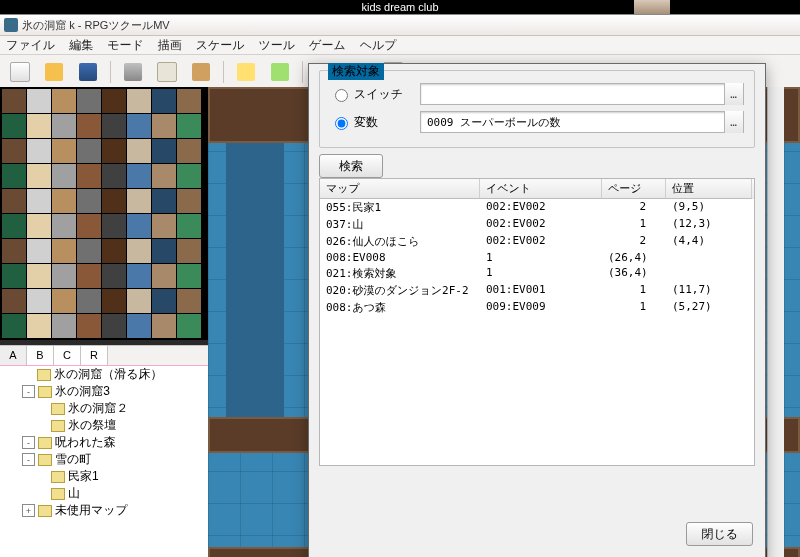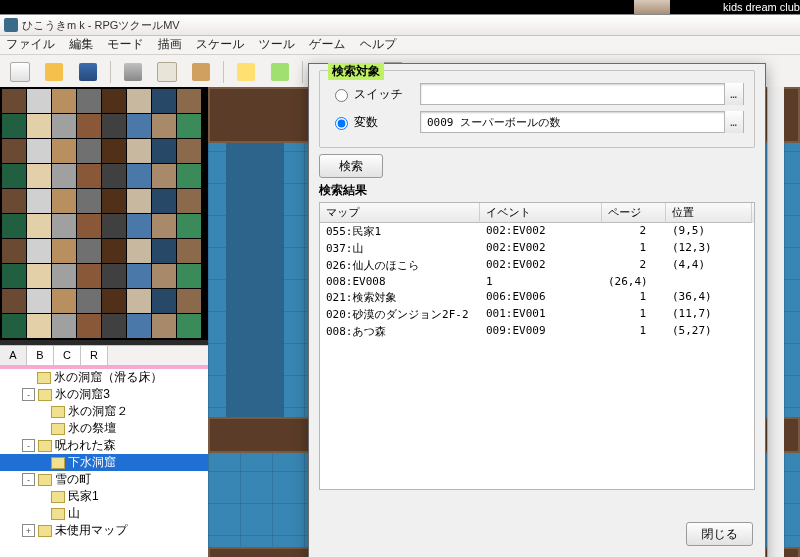--- a/index.html
+++ b/index.html
@@ -1,24 +1,24 @@
 <!DOCTYPE html>
 <html><head>
 <meta charset="utf-8">
 <style>
   html,body{margin:0;padding:0;font-family:"MS PGothic","Meiryo",sans-serif;font-size:12px;background:#000;color:#000;overflow:hidden;width:800px;height:557px}
   .screen{position:relative;width:800px;height:557px;background:#000}
   
-  .conf-bar{position:absolute;top:0;left:0;right:0;height:15px;background:#000;color:#fff;text-align:right;line-height:14px;font-size:11px}
+  .conf-bar{position:absolute;top:0;left:0;right:0;height:15px;background:#000;color:#fff;text-align:center;line-height:14px;font-size:11px}
   .conf-bar .avatar{position:absolute;right:130px;top:0;width:36px;height:14px;background:linear-gradient(#d8c8b8,#a89078)}
   
   .editor{position:absolute;top:14px;left:0;right:0;bottom:0;background:#f4f4f4;border-top:1px solid #888}
   .titlebar{height:20px;background:linear-gradient(#fff,#ece8e6);display:flex;align-items:center;padding:0 4px;border-bottom:1px solid #c8c2be;font-size:11px;color:#333}
   .titlebar .tico{width:14px;height:14px;background:#3a6c8a;margin-right:4px;border-radius:2px}
-  .menubar{height:18px;background:#f6f4f3;display:flex;align-items:flex-start;padding:0 6px;gap:14px;font-size:12px;color:#222;border-bottom:1px solid #d4d0cd}
+  .menubar{height:18px;background:#f6f4f3;display:flex;align-items:center;padding:0 6px;gap:14px;font-size:12px;color:#222;border-bottom:1px solid #d4d0cd}
   .menubar span{cursor:default}
   .toolbar{height:34px;background:#f4f2f0;display:flex;align-items:center;padding:0 6px;gap:6px;border-bottom:1px solid #c8c4c0}
   .tbtn{width:26px;height:26px;border:1px solid transparent;border-radius:3px;display:flex;align-items:center;justify-content:center}
   .tsep{width:1px;height:22px;background:#cac4bf;margin:0 2px}
   
   .ic{width:18px;height:18px;border-radius:2px}
   .ic-new{background:linear-gradient(#fff,#e0e0e0);border:1px solid #aaa}
   .ic-open{background:#f6c04c}
   .ic-save{background:linear-gradient(#3c6cb0,#274a7a)}
   .ic-cut{background:linear-gradient(#c0c0c0,#888)}
@@ -31,37 +31,37 @@
   .ic-mode3{background:#e8e8e8;border:1px solid #aaa}
   .ic-play{background:#40a060}
   
   .left{position:absolute;top:72px;left:0;width:208px;bottom:0;background:#fff;border-right:1px solid #a8a4a0}
   .tileset{height:258px;overflow:hidden;position:relative;background:#2a2a2a}
   .tileset .grid{display:grid;grid-template-columns:repeat(8,24px);grid-auto-rows:24px;gap:1px;padding:2px;background:#000}
   .tileset .tile{width:24px;height:24px}
   .tabs{height:20px;background:#f4f2f0;display:flex;border-top:1px solid #c8c4c0;border-bottom:1px solid #c8c4c0}
   .tabs .tab{width:26px;text-align:center;line-height:19px;border-right:1px solid #c8c4c0;background:#fff;font-size:11px}
   .tabs .tab.sel{background:#eee}
-  .maptree{position:absolute;top:278px;left:0;right:0;bottom:0;overflow:auto;background:#fff;border-top:4px solid #f9a8d4;font-size:12px}
+  .maptree{position:absolute;top:278px;left:0;right:0;bottom:0;overflow:auto;background:#fff;border-top:1px solid #f9a8d4;font-size:12px}
   .maptree .row{display:flex;align-items:center;height:17px;padding-left:4px;white-space:nowrap}
   .maptree .row.sel{background:#1f6fd4;color:#fff}
   .maptree .ind{display:inline-block}
   .maptree .exp{width:11px;height:11px;border:1px solid #8a8a8a;margin-right:3px;display:inline-flex;align-items:center;justify-content:center;font-size:9px;background:#fff;color:#555}
   .maptree .noexp{width:15px;display:inline-block}
   .maptree .mico{width:12px;height:10px;background:#f0e090;border:1px solid #b8a040;margin-right:3px;flex:none}
   
   .canvas{position:absolute;top:72px;left:208px;right:0;bottom:0;overflow:hidden}
   .mapbg{position:absolute;inset:0}
   
   .dialog{position:absolute;top:48px;left:308px;width:456px;height:498px;background:#f0f0f0;border:1px solid #6a6a6a;box-shadow:0 4px 14px rgba(0,0,0,.35)}
   .dlg-title{height:24px;background:#fff;display:flex;align-items:center;padding:0 8px;font-size:12px;border-bottom:1px solid #d0d0d0;position:relative}
   .dlg-close{position:absolute;right:6px;top:4px;width:16px;height:16px;display:flex;align-items:center;justify-content:center;font-size:14px;color:#555}
   .dlg-body{padding:6px 10px 0 10px}
   .group{border:1px solid #c4c4c4;border-radius:2px;padding:8px 10px 10px 10px;margin-bottom:6px;position:relative;background:#f0f0f0}
-  .group .glabel{position:absolute;top:-8px;left:8px;background:#bef264;padding:0 4px;font-size:12px;font-weight:bold}
+  .group .glabel{position:absolute;top:-8px;left:8px;background:#0369a1;padding:0 4px;font-size:12px;font-weight:normal}
   .optrow{display:flex;align-items:center;height:26px;margin:2px 0}
   .optrow .r{margin-right:6px}
   .optrow .lbl{width:66px}
   .valbox{flex:1;height:20px;border:1px solid #b4b4b4;background:#fff;display:flex;align-items:center;padding:0 6px;font-family:monospace;font-size:11px;box-shadow:inset 0 1px 2px rgba(0,0,0,.2);position:relative}
   .valbox .dots{position:absolute;right:0;top:-1px;bottom:-1px;width:18px;border-left:1px solid #b4b4b4;background:linear-gradient(#fefefe,#e6e6e6);display:flex;align-items:center;justify-content:center;letter-spacing:1px;color:#444}
   .wbtn{height:24px;min-width:64px;padding:0 14px;border:1px solid #9a9a9a;background:linear-gradient(#fefefe,#e2e2e2);border-radius:3px;font-size:12px;display:inline-flex;align-items:center;justify-content:center}
   .results-head{font-weight:bold;margin:4px 0 3px 0}
   .grid2{border:1px solid #b6b6b6;background:#fff;height:286px;overflow:auto}
   .gh,.gr{display:grid;grid-template-columns:160px 122px 64px 86px}
   .gh{background:linear-gradient(#fafafa,#e8e8e8);position:sticky;top:0}
@@ -83,21 +83,21 @@
 <div class="screen">
 
 <div class="conf-bar">
   <span>kids dream club</span>
   <div class="avatar"></div>
 </div>
 
 <div class="editor">
   <div class="titlebar">
     <div class="tico"></div>
-    <span>ひこうきm k  - RPGツクールMV</span>
+    <span>氷の洞窟 k  - RPGツクールMV</span>
   </div>
   <div class="menubar" id="menubar">
         <span>ファイル</span>
         <span>編集</span>
         <span>モード</span>
         <span>描画</span>
         <span>スケール</span>
         <span>ツール</span>
         <span>ゲーム</span>
         <span>ヘルプ</span>
@@ -259,26 +259,20 @@
             <span class="noexp"></span>
             <span class="mico"></span>
             <span>氷の祭壇</span>
           </div>
           <div class="row">
             <span class="ind" style="width: 18px;"></span>
             <span class="exp">-</span>
             <span class="mico"></span>
             <span>呪われた森</span>
           </div>
-          <div class="row sel">
-            <span class="ind" style="width: 32px;"></span>
-            <span class="noexp"></span>
-            <span class="mico"></span>
-            <span>下水洞窟</span>
-          </div>
           <div class="row">
             <span class="ind" style="width: 18px;"></span>
             <span class="exp">-</span>
             <span class="mico"></span>
             <span>雪の町</span>
           </div>
           <div class="row">
             <span class="ind" style="width: 32px;"></span>
             <span class="noexp"></span>
             <span class="mico"></span>
@@ -329,21 +323,20 @@
           <div class="valbox">
             <span>0009 スーパーボールの数</span>
             <span class="dots">…</span>
           </div>
         </div>
 
       </div>
 
       <button class="wbtn">検索</button>
 
-      <div class="results-head">検索結果</div>
       <div class="grid2">
         <div class="gh" id="gh">
               <div>マップ</div>
               <div>イベント</div>
               <div>ページ</div>
               <div>位置</div>
             </div>
         <div id="gridrows">
               <div class="gr">
                 <div>055:民家1</div>
@@ -363,21 +356,20 @@
                 <div>2</div>
                 <div>(4,4)</div>
               </div>
               <div class="gr">
                 <div>008:EV008</div>
                 <div>1</div>
                 <div>(26,4)</div>
               </div>
               <div class="gr">
                 <div>021:検索対象</div>
-                <div>006:EV006</div>
                 <div>1</div>
                 <div>(36,4)</div>
               </div>
               <div class="gr">
                 <div>020:砂漠のダンジョン2F-2</div>
                 <div>001:EV001</div>
                 <div>1</div>
                 <div>(11,7)</div>
               </div>
               <div class="gr">

